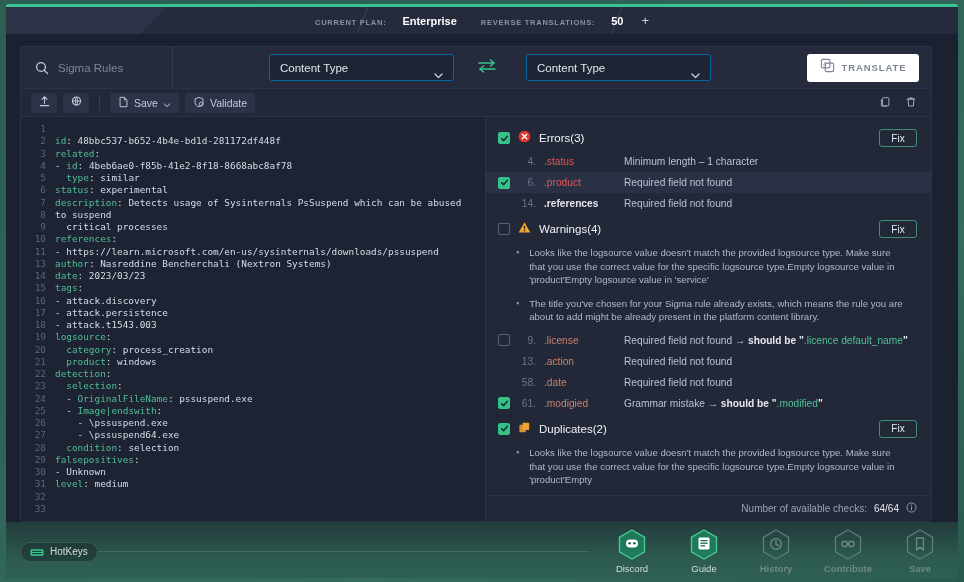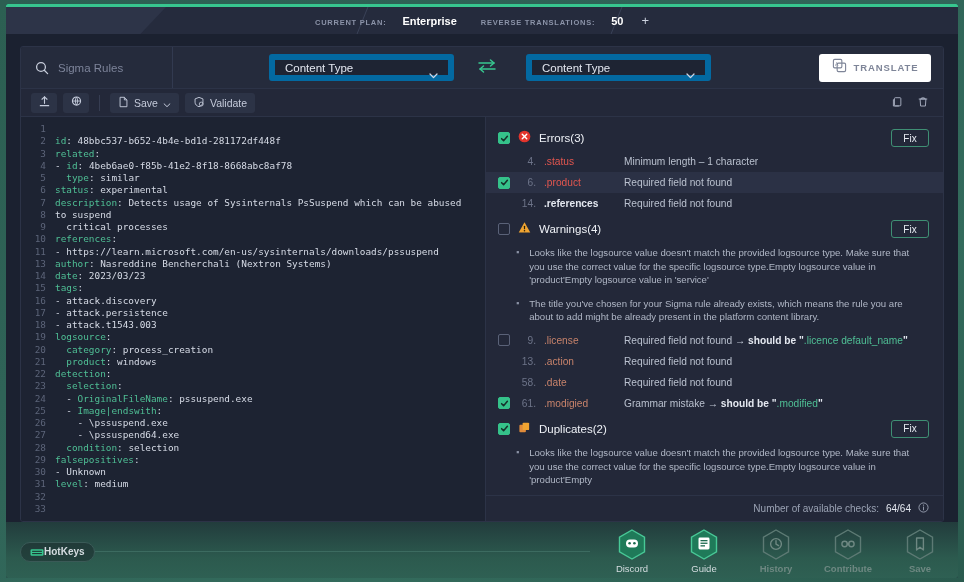--- a/index.html
+++ b/index.html
@@ -55,21 +55,21 @@
   }
   .hdr-val { font-size: 11px; color: #ffffff; font-weight: bold; }
   .hdr-plus {
     font-size: 13px; color: #cdd3e0; cursor: pointer; line-height: 1;
     margin-left: 2px;
   }
   
   #workspace {
     flex: 1; display: flex; flex-direction: column;
     background: #1b2130;
-    padding: 12px 14px 0 14px;
+    padding: 12px 26px 0 14px;
   }
   #panel {
     flex: 1;
     display: flex; flex-direction: column;
     background: #232838;
     border: 1px solid #2c3347;
     border-radius: 3px;
     overflow: hidden;
   }
   
@@ -89,21 +89,21 @@
   #search-input {
     background: transparent; border: none; outline: none;
     color: #7d849a; font-size: 11.5px;
     font-family: "Liberation Sans", sans-serif;
     width: 100%;
   }
   #search-input::placeholder { color: #7d849a; }
   .select-wrap {
     display: flex; align-items: center; justify-content: space-between;
     height: 27px;
-    border: 6px solid #0369a1;
+    border: 1px solid #0369a1;
     border-radius: 3px;
     background: #1e2433;
     padding: 0 10px;
     cursor: pointer;
   }
   .select-wrap .sel-text { font-size: 11.5px; color: #e2e6ef; }
   .chev { width: 9px; height: 6px; flex: none; }
   #sel-left  { width: 185px; margin-left: 96px; }
   #sel-right { width: 185px; margin-left: 26px; }
   #swap-btn {
@@ -246,26 +246,25 @@
   #checks-bar .val { font-size: 10px; color: #e4e8f0; }
   
   #bottom {
     height: 60px; flex: none;
     display: flex; align-items: center;
     padding: 0 14px;
     background: linear-gradient(180deg, #223c3c 0%, #2c5a4e 60%, #2f6154 100%);
     position: relative;
   }
   #hotkeys {
-    display: flex; align-items: center; 
+    display: flex; align-items: center; gap: 6px;
     height: 20px; padding: 0 9px;
     border: 1px solid #3a5a57; border-radius: 10px;
     background: rgba(28,44,46,.55);
     cursor: pointer;
-    font-weight: bold;
   }
   #hotkeys .lbl { font-size: 10px; color: #d4dce0; }
   #hk-line { flex: 1; height: 1px; background: #3c6b60; margin: 0 0 0 0; }
   #dock { display: flex; align-items: flex-start; gap: 24px; margin-left: 18px; }
   .dock-item {
     width: 48px;
     display: flex; flex-direction: column; align-items: center; gap: 3px;
     cursor: pointer;
   }
   .dock-item .dlbl { font-size: 9.5px; color: #d5dde0; }

